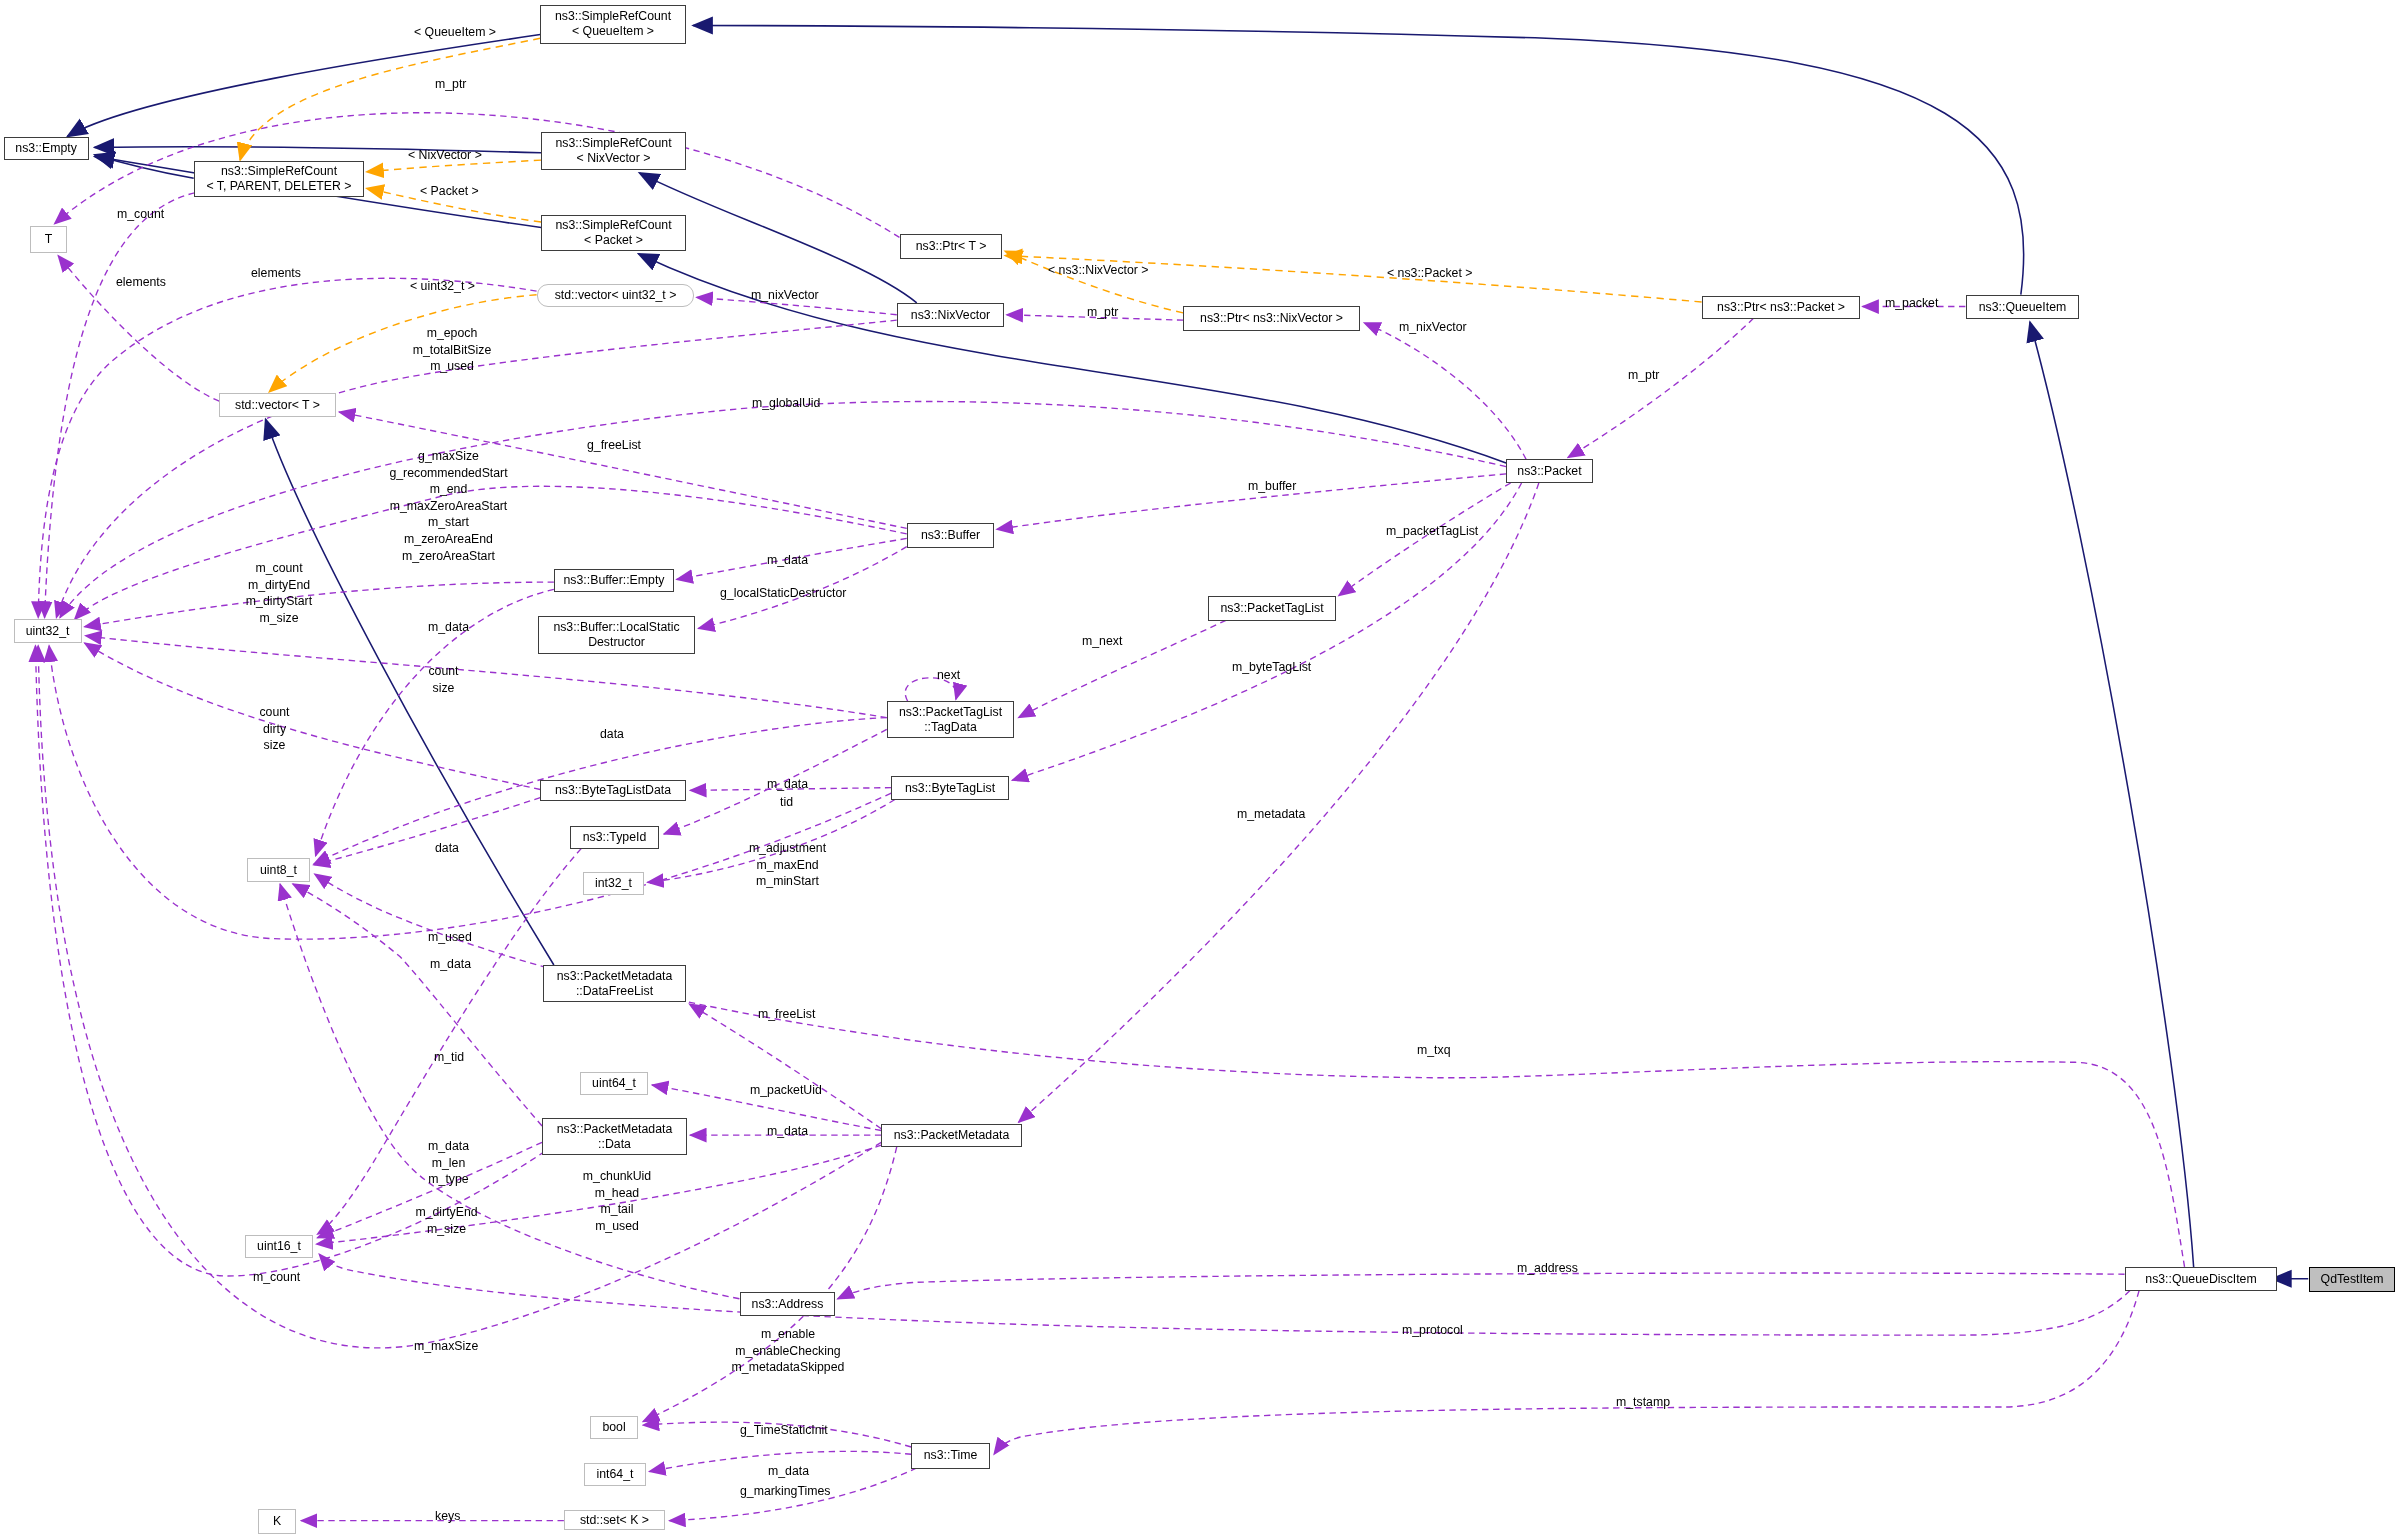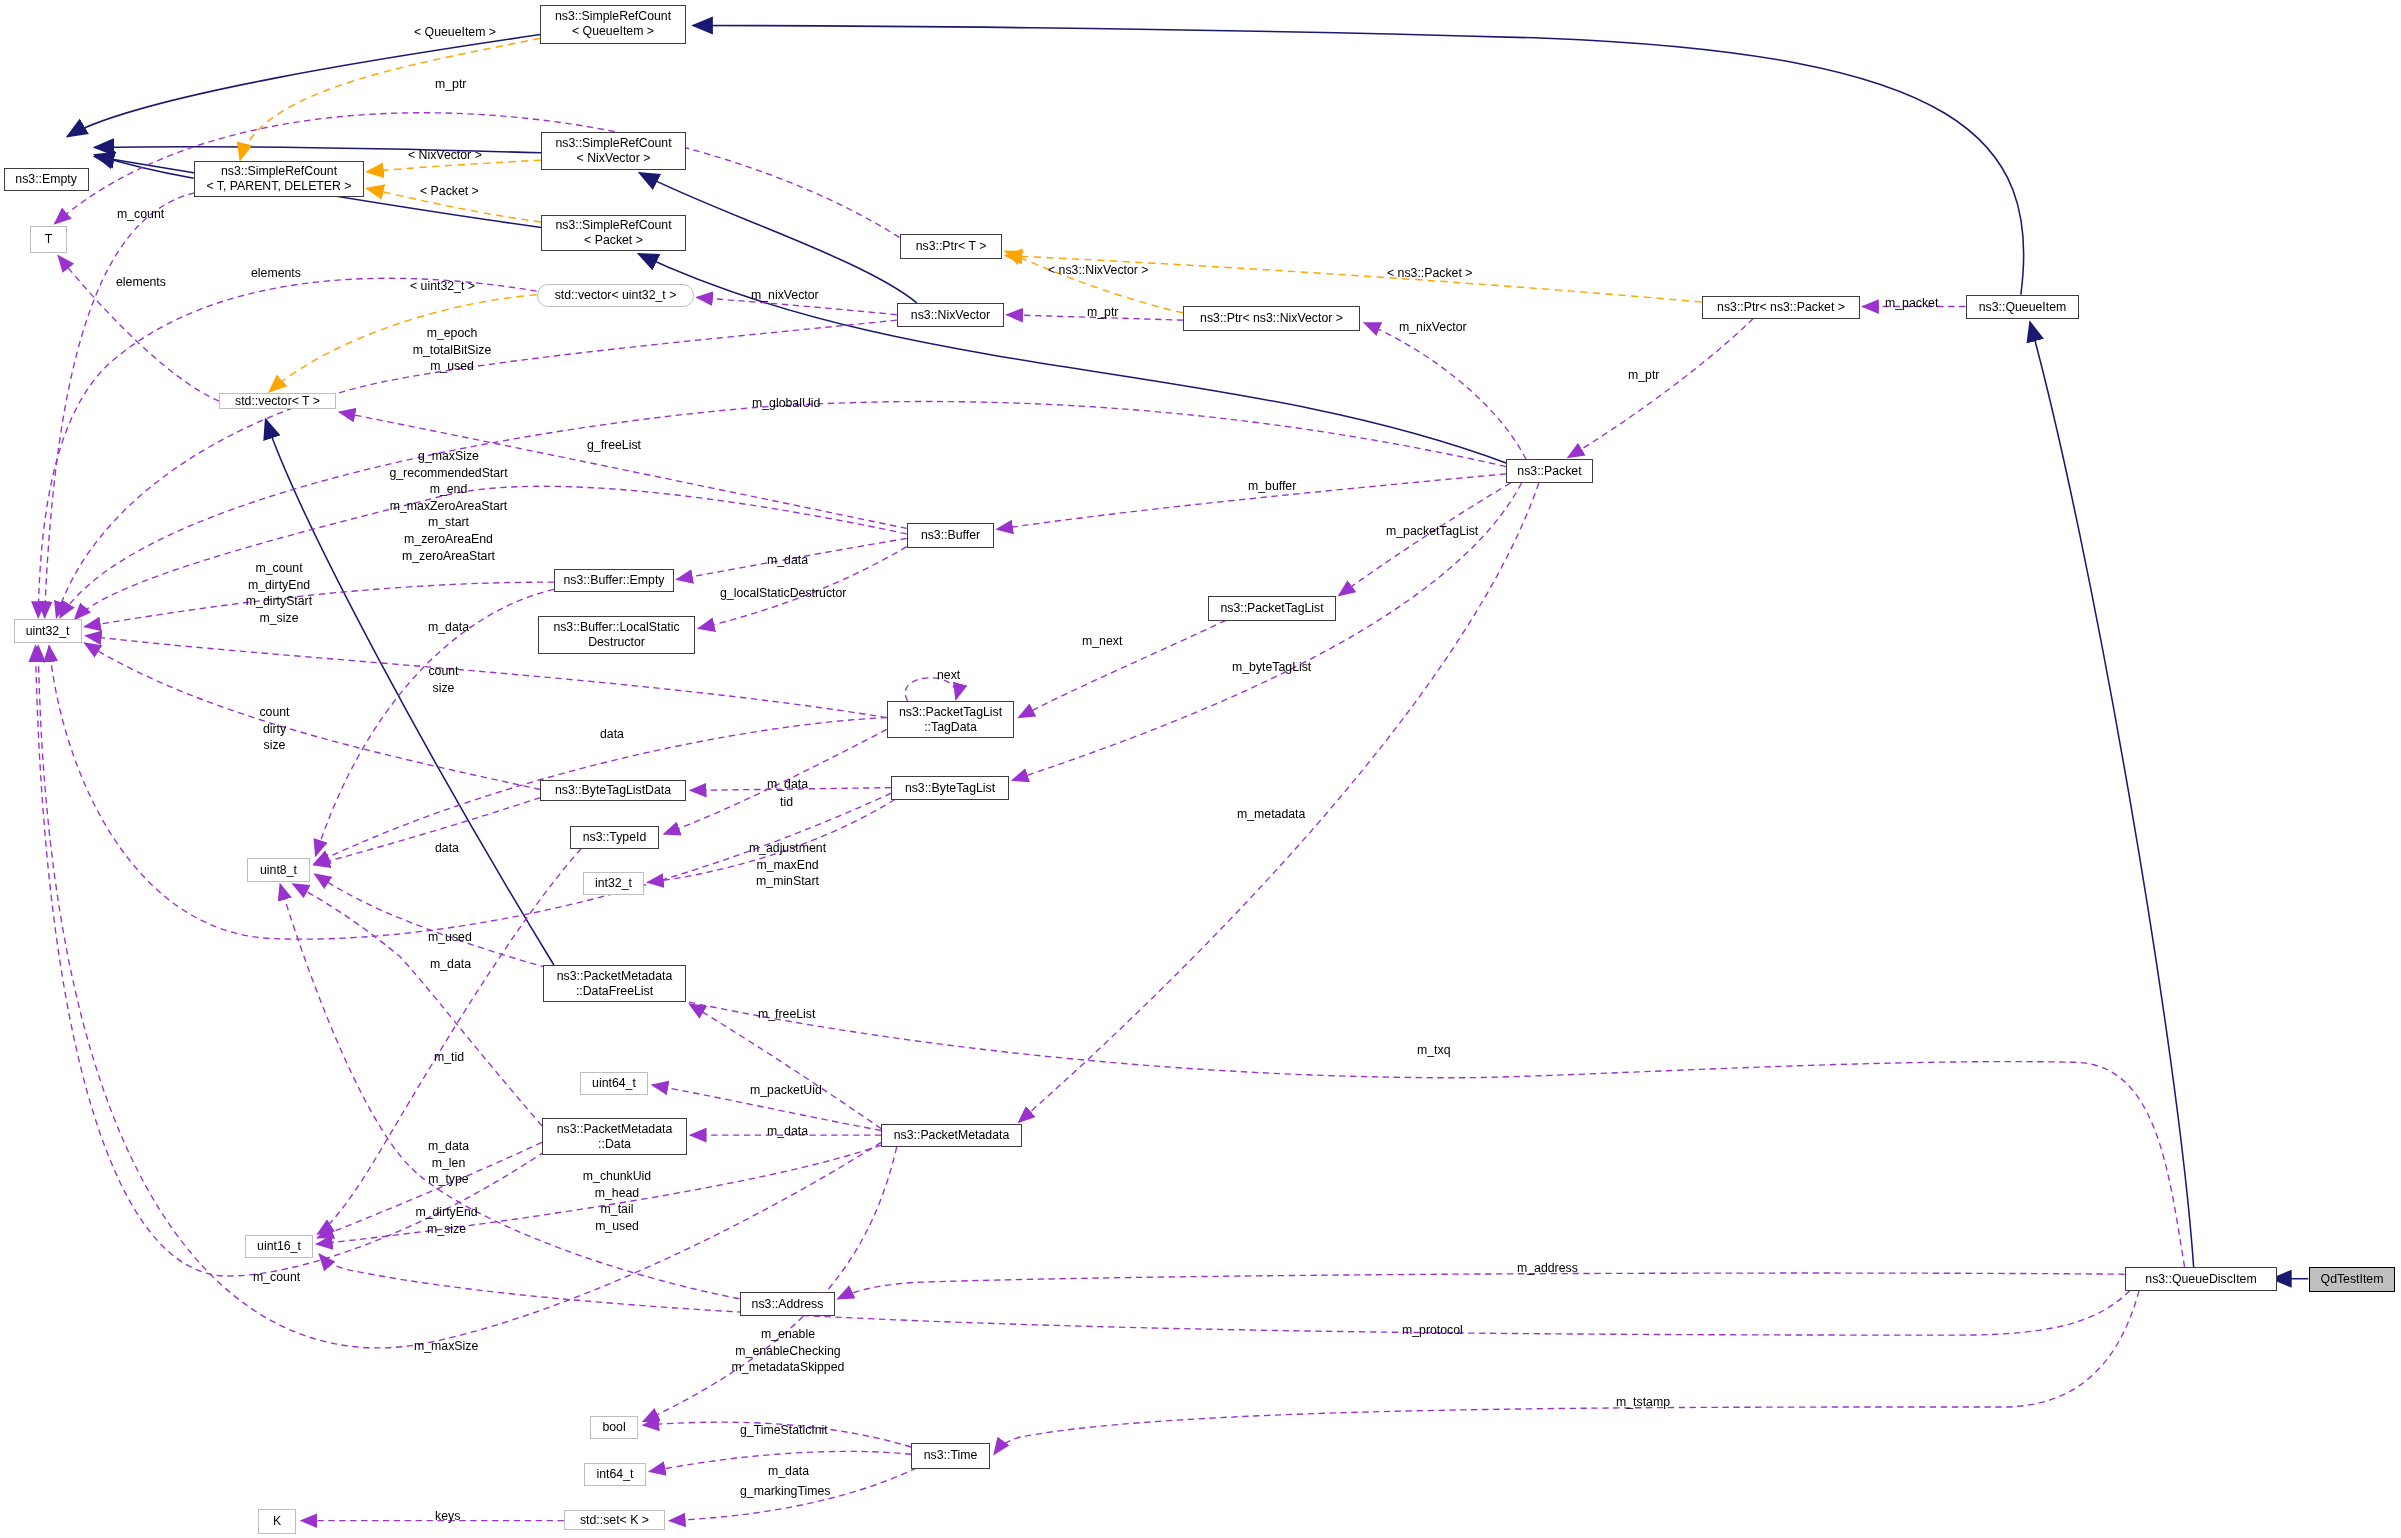--- a/index.html
+++ b/index.html
@@ -106,35 +106,35 @@
     <path class="edge-u" marker-end="url(#ar-u)" d="M2402,1393 C2385,1290 2372,1170 2282,1168 C2050,1163 1720,1185 1600,1185 C1200,1185 700,1122 422,1002 C392,989 366,974 346,961"></path>
     <path class="edge-u" marker-end="url(#ar-u)" d="M1002,1599 C912,1590 800,1601 714,1618"></path>
     <path class="edge-u" marker-end="url(#ar-u)" d="M1002,1591 C898,1560 788,1561 707,1567"></path>
     <path class="edge-u" marker-end="url(#ar-u)" d="M1008,1614 C928,1652 828,1668 736,1672"></path>
     <path class="edge-u" marker-end="url(#ar-u)" d="M620,1672 L331,1672"></path>
   </svg>
 
   <div id="nodes">
       <div class="node class" style="left: 540px; top: 4.5px; width: 146px; height: 39px;">ns3::SimpleRefCount
 &lt; QueueItem &gt;</div>
-      <div class="node class" style="left: 3.6px; top: 137px; width: 85px; height: 23px; margin-top: 31px;">ns3::Empty</div>
+      <div class="node class" style="left: 3.6px; top: 137px; width: 85px; height: 23px;">ns3::Empty</div>
       <div class="node class" style="left: 194px; top: 161px; width: 170px; height: 36px;">ns3::SimpleRefCount
 &lt; T, PARENT, DELETER &gt;</div>
       <div class="node class" style="left: 541px; top: 132px; width: 145px; height: 38px;">ns3::SimpleRefCount
 &lt; NixVector &gt;</div>
       <div class="node class" style="left: 541px; top: 215px; width: 145px; height: 36px;">ns3::SimpleRefCount
 &lt; Packet &gt;</div>
       <div class="node external" style="left: 30px; top: 226px; width: 37px; height: 27px;">T</div>
       <div class="node class" style="left: 900px; top: 234px; width: 102px; height: 24.6px;">ns3::Ptr&lt; T &gt;</div>
       <div class="node external" style="left: 537px; top: 284px; width: 157px; height: 23px; border-radius: 11px;">std::vector&lt; uint32_t &gt;</div>
       <div class="node class" style="left: 897px; top: 303px; width: 107px; height: 24px;">ns3::NixVector</div>
       <div class="node class" style="left: 1183px; top: 306px; width: 177px; height: 24.6px;">ns3::Ptr&lt; ns3::NixVector &gt;</div>
       <div class="node class" style="left: 1702px; top: 296px; width: 158px; height: 23px;">ns3::Ptr&lt; ns3::Packet &gt;</div>
       <div class="node class" style="left: 1966px; top: 295px; width: 113px; height: 24px;">ns3::QueueItem</div>
-      <div class="node external" style="left: 219px; top: 393px; width: 117px; height: 16px;">std::vector&lt; T &gt;</div>
+      <div class="node external" style="left: 219px; top: 393px; width: 117px; height: 24px;">std::vector&lt; T &gt;</div>
       <div class="node class" style="left: 1506px; top: 459px; width: 87px; height: 24px;">ns3::Packet</div>
       <div class="node class" style="left: 907px; top: 523px; width: 87px; height: 24.6px;">ns3::Buffer</div>
       <div class="node class" style="left: 554px; top: 569px; width: 120px; height: 23px;">ns3::Buffer::Empty</div>
       <div class="node class" style="left: 538px; top: 616px; width: 157px; height: 38px;">ns3::Buffer::LocalStatic
 Destructor</div>
       <div class="node external" style="left: 13.6px; top: 619px; width: 68px; height: 24px;">uint32_t</div>
       <div class="node class" style="left: 1208px; top: 596px; width: 128px; height: 24.6px;">ns3::PacketTagList</div>
       <div class="node class" style="left: 887px; top: 701px; width: 127px; height: 37px;">ns3::PacketTagList
 ::TagData</div>
       <div class="node class" style="left: 891px; top: 776px; width: 118px; height: 24px;">ns3::ByteTagList</div>

